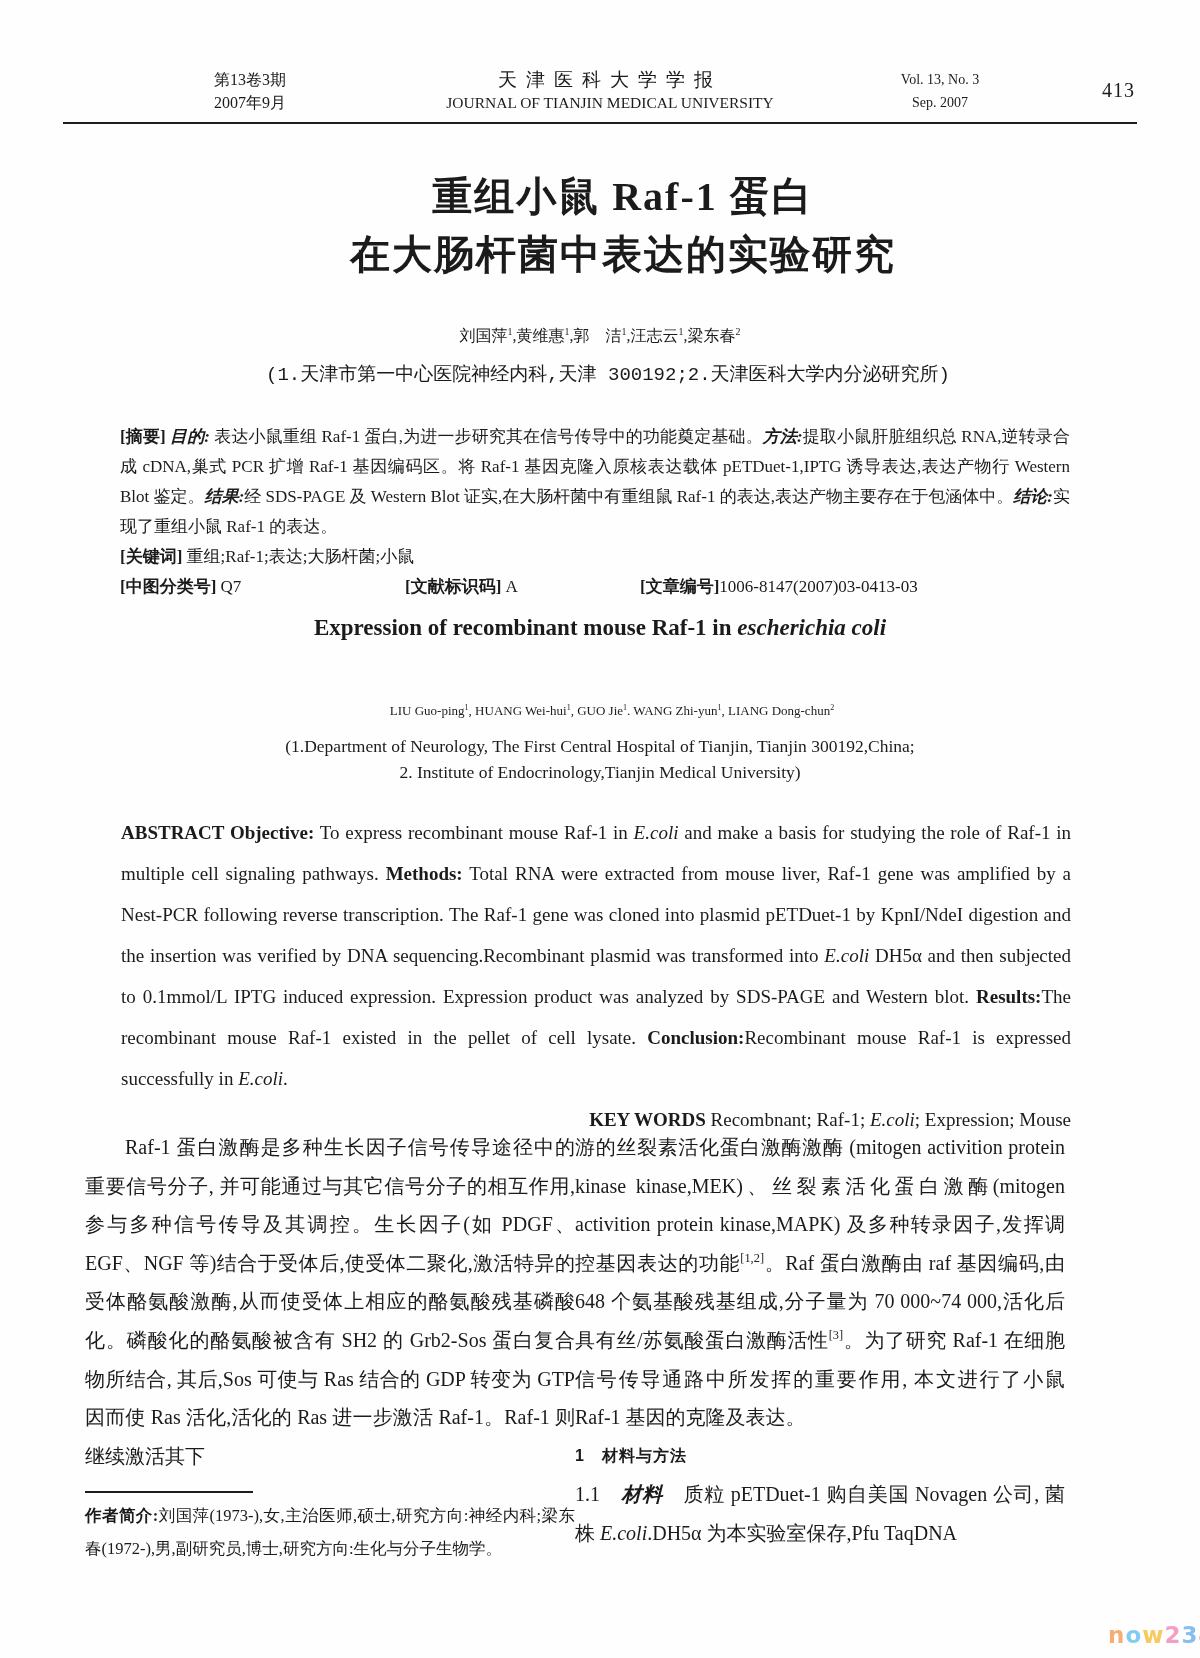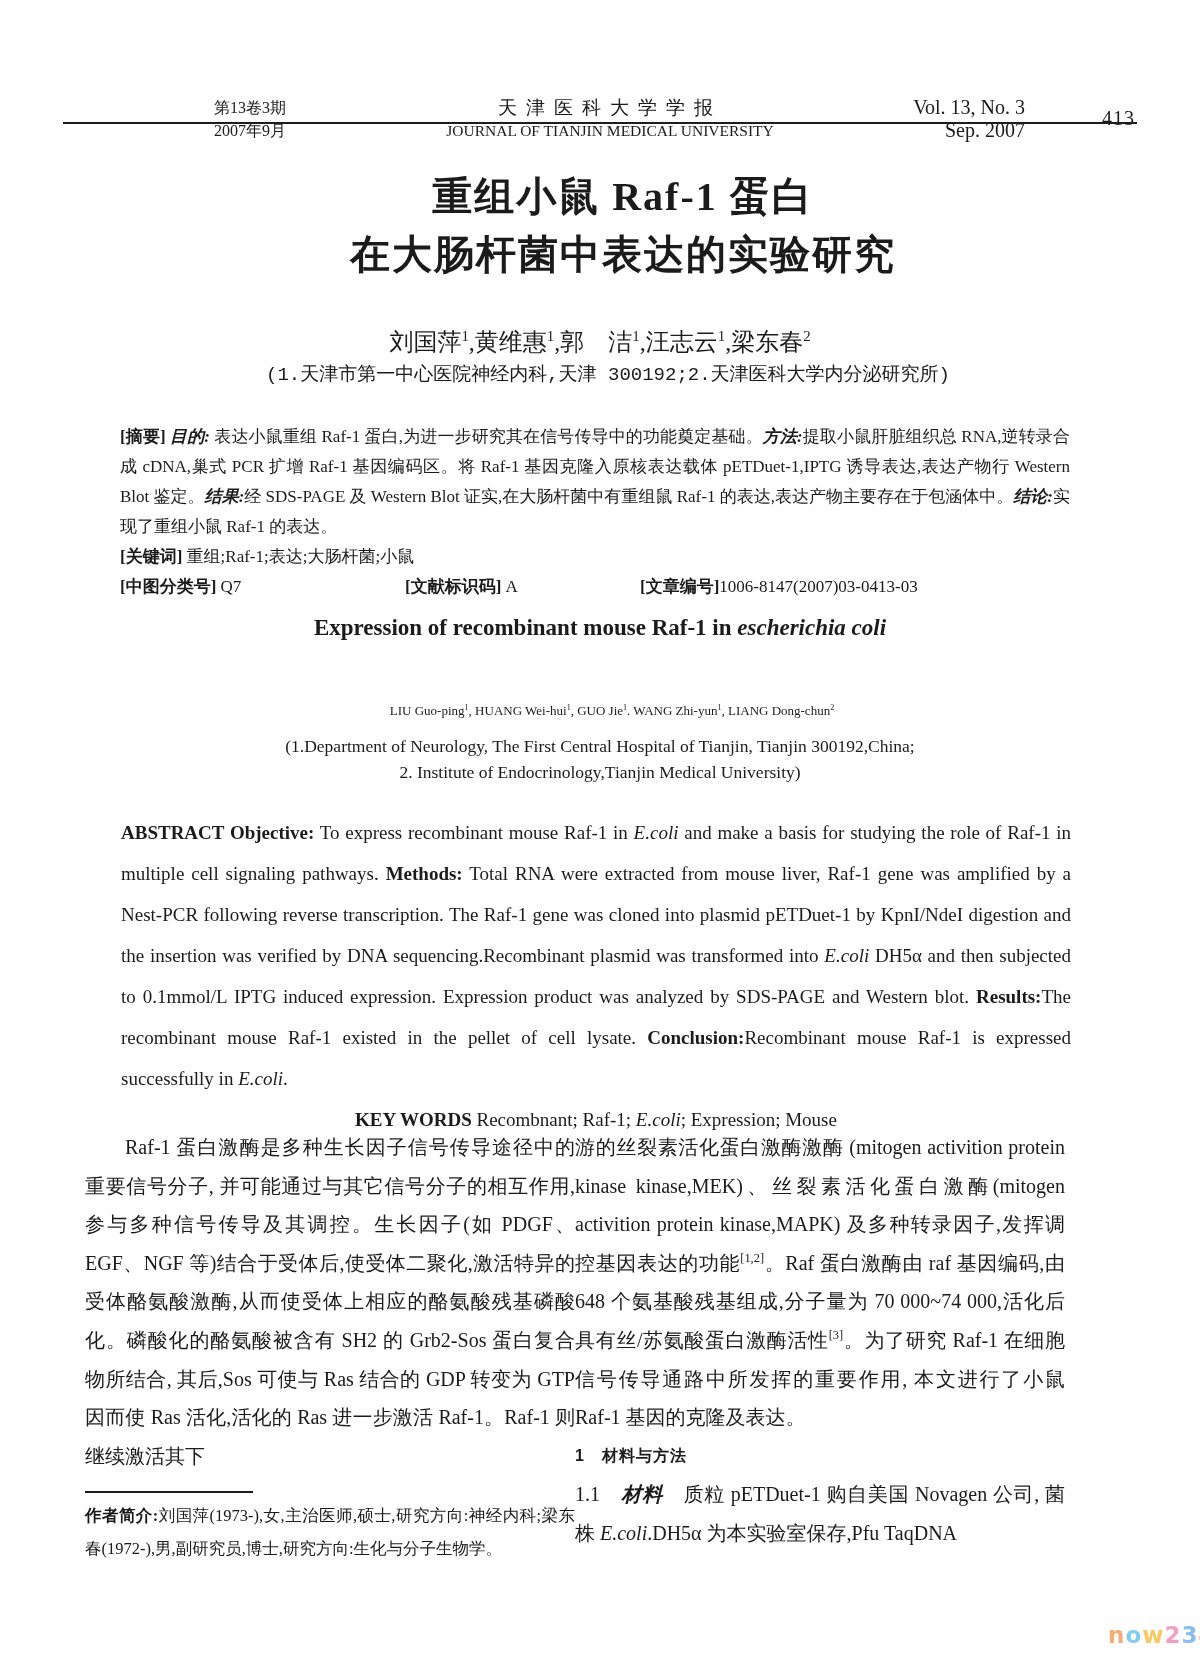--- a/index.html
+++ b/index.html
@@ -8,57 +8,57 @@
     width:1200px;height:1658px;
     margin:0 auto;
     background:#fefefe;
     color:#1b1b1b;
     font-family:"Liberation Serif","DejaVu Serif",serif;
     overflow:hidden;
   }
   
   .header{
     position:absolute;top:68px;left:65px;width:1070px;
-    display:flex;align-items:flex-start;margin-top:28px;
+    display:flex;align-items:flex-start;
   }
   .hdr-left{width:230px;text-align:center;font-size:16px;line-height:23px;padding-left:70px;}
   .hdr-center{flex:1;text-align:center;}
   .hdr-journal-cn{font-size:19px;letter-spacing:9px;line-height:24px;}
   .hdr-journal-en{font-size:15.5px;line-height:22px;}
-  .hdr-right{width:170px;text-align:right;font-size:20px;line-height:23px;}
+  .hdr-right{width:170px;text-align:center;font-size:14px;line-height:23px;}
   .hdr-pagenum{width:110px;text-align:right;font-size:20px;padding-top:11px;letter-spacing:1px;}
   .hdr-rule{position:absolute;top:122px;left:63px;width:1074px;border-top:2.5px solid #1d1d1d;}
   
   .title-cn{
     position:absolute;top:168px;left:0;width:100%;
     text-align:center;font-size:40px;font-weight:bold;line-height:58px;
     letter-spacing:2px;
     padding-left:23px;
   }
-  .authors-cn{position:absolute;top:326px;left:0;width:100%;text-align:center;font-size:24px;}
+  .authors-cn{position:absolute;top:326px;left:0;width:100%;text-align:center;font-size:16px;}
   .affil-cn{position:absolute;top:361px;left:8px;width:100%;text-align:center;font-size:19px;font-family:Liberation Mono, monospace;}
   
   .abstract-cn{
     position:absolute;top:422px;left:120px;width:950px;
     font-size:17px;line-height:30px;text-align:justify;
   }
   .kw-cn{margin-top:0;}
   .clc-line{margin-top:0;display:flex;}
   .clc-line .seg1{width:285px;}
   .clc-line .seg2{width:235px;}
   
   .title-en{position:absolute;top:615px;left:0;width:100%;text-align:center;font-size:23px;}
   .authors-en{position:absolute;top:703px;left:12px;width:100%;text-align:center;font-size:13px;}
   .affil-en{position:absolute;top:733px;left:0;width:100%;text-align:center;font-size:17.5px;line-height:26px;}
   
   .abstract-en{
     position:absolute;top:812px;left:121px;width:950px;
     font-size:19px;line-height:41px;text-align:justify;
   }
-  .kw-en{text-align:center;}
+  .kw-en{text-align:right;}
   
   .columns{
     position:absolute;top:1128px;left:85px;width:1006px;
     display:flex;
     font-size:20px;line-height:38.6px;
   }
   .col{width:490px;text-align:justify;}
   .col p{margin:0;}
   .indent{text-indent:2em;}
   .sec-heading{

